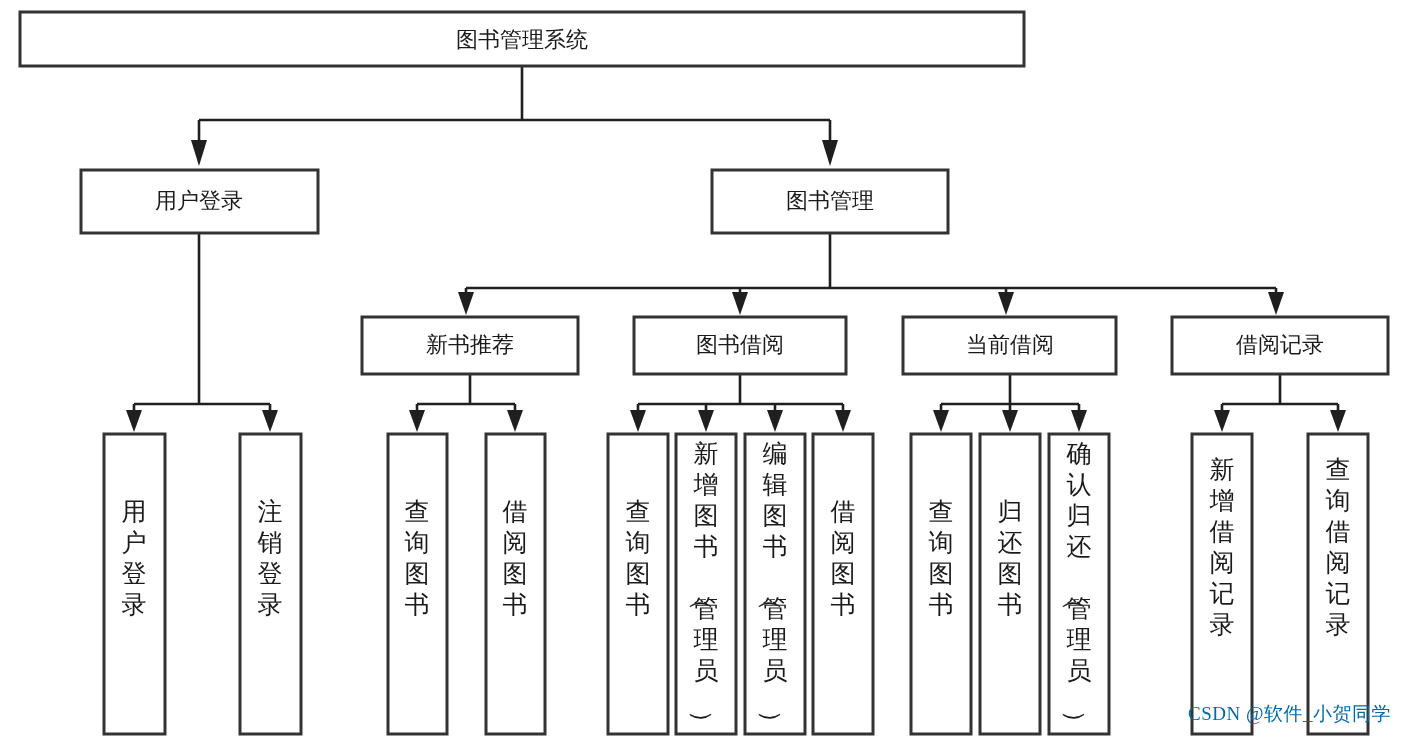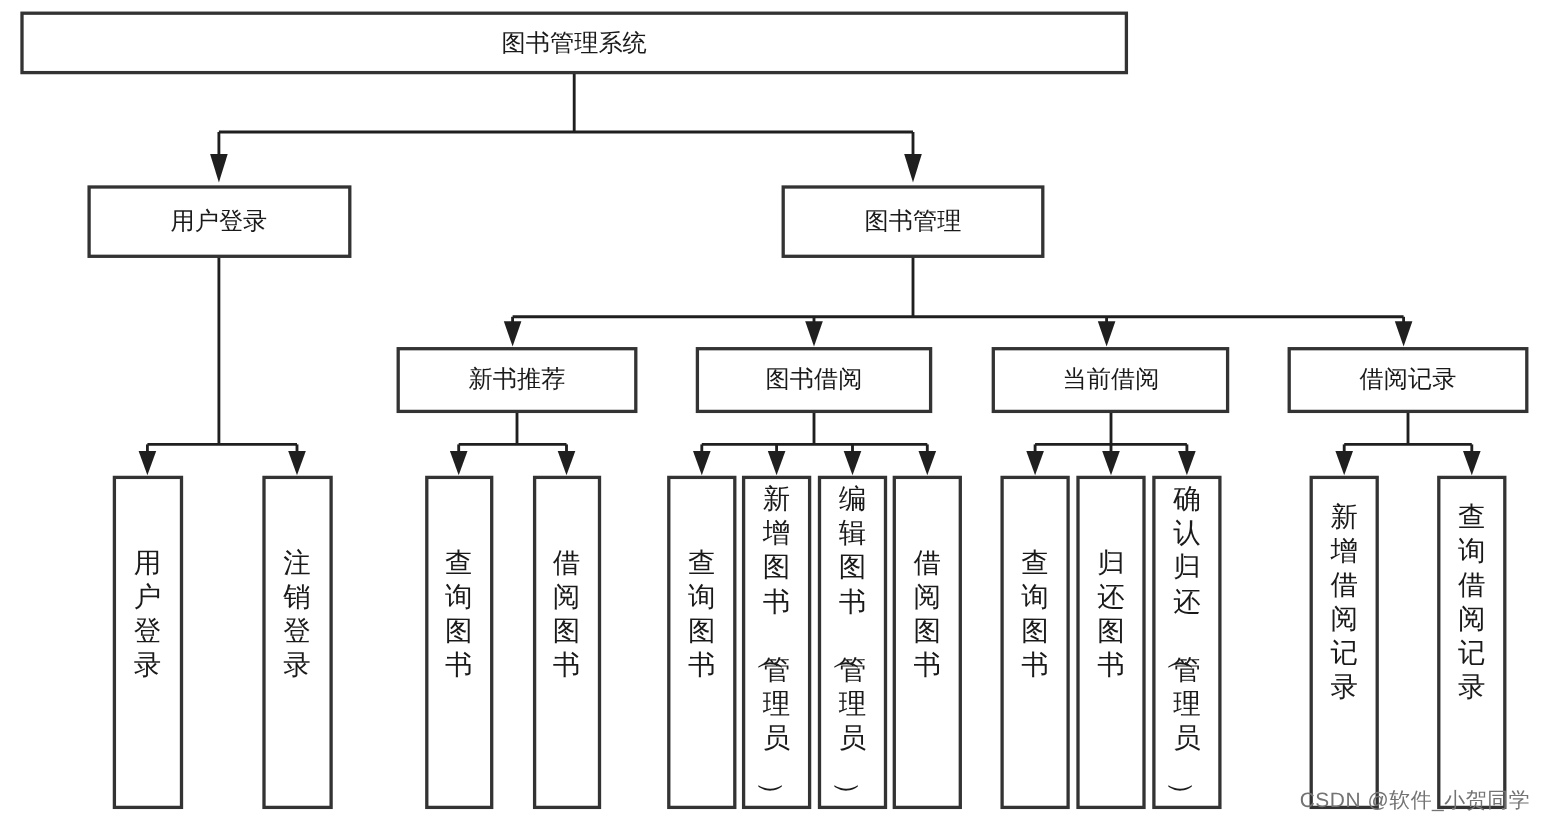--- a/index.html
+++ b/index.html
@@ -50,24 +50,24 @@
   
   .node-label-v {
     font-family: "Liberation Sans", "DejaVu Sans", sans-serif;
     font-size: 25px;
     fill: #1a1a1a;
     text-anchor: middle;
   }
   .watermark-text {
     position: absolute;
     right: 14px;
-    bottom: 6px;
-    font-family: Liberation Sans, sans-serif;
+    bottom: 20px;
+    font-family: Liberation Serif, serif;
     font-size: 19px;
-    color: #737373;
+    color: #0369a1;
     white-space: nowrap;
     letter-spacing: 0.5px;
     user-select: none;
   }
 </style>
 </head>
 <body>
 
 <div id="diagram-root">
 

